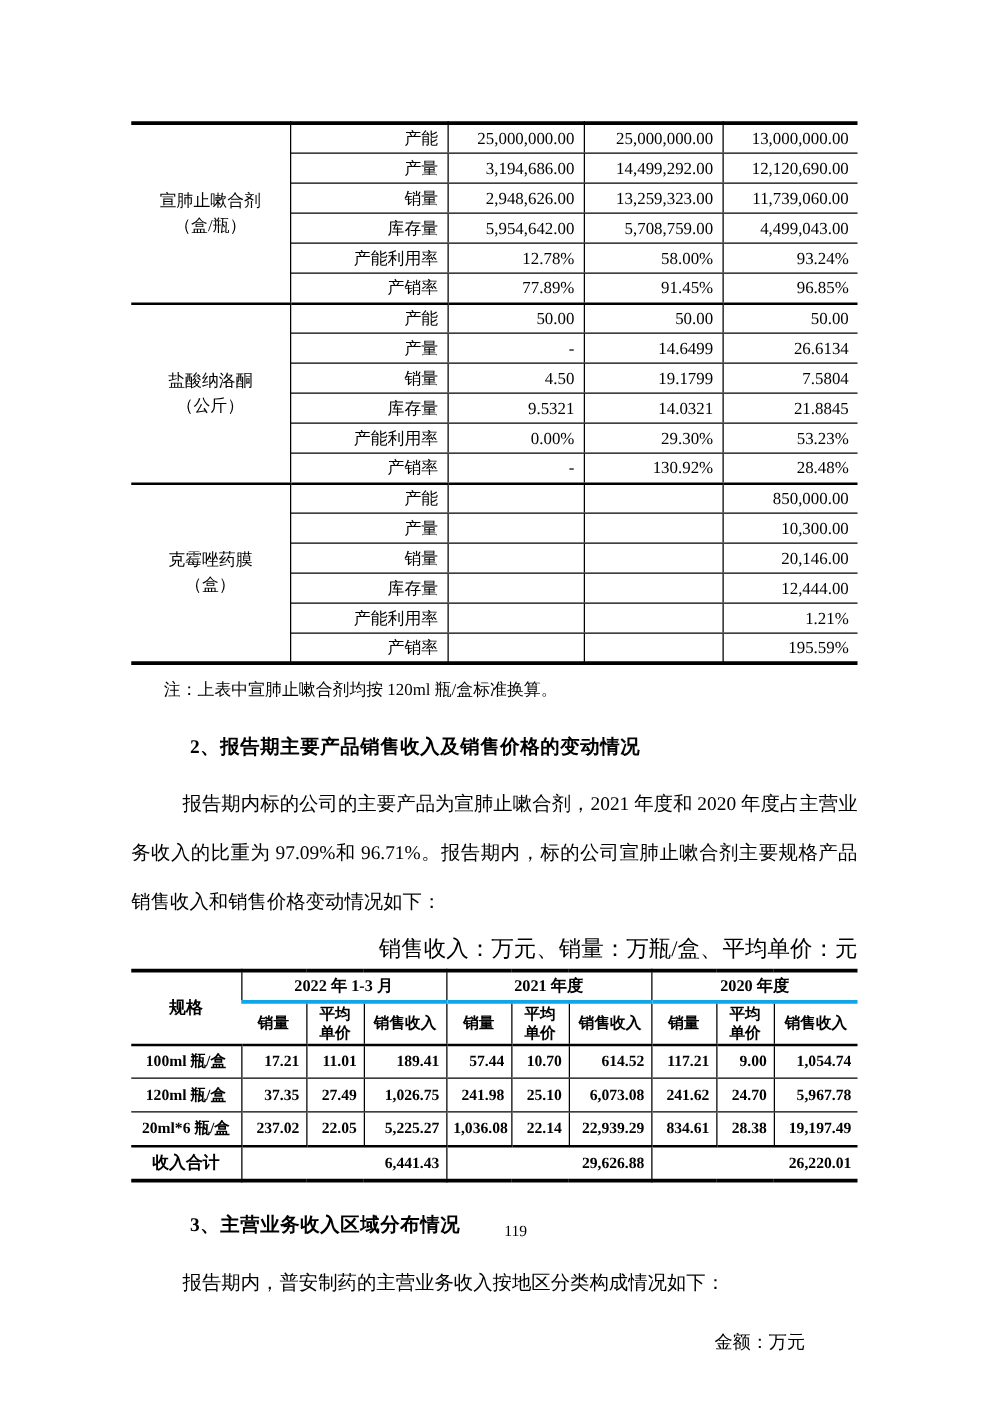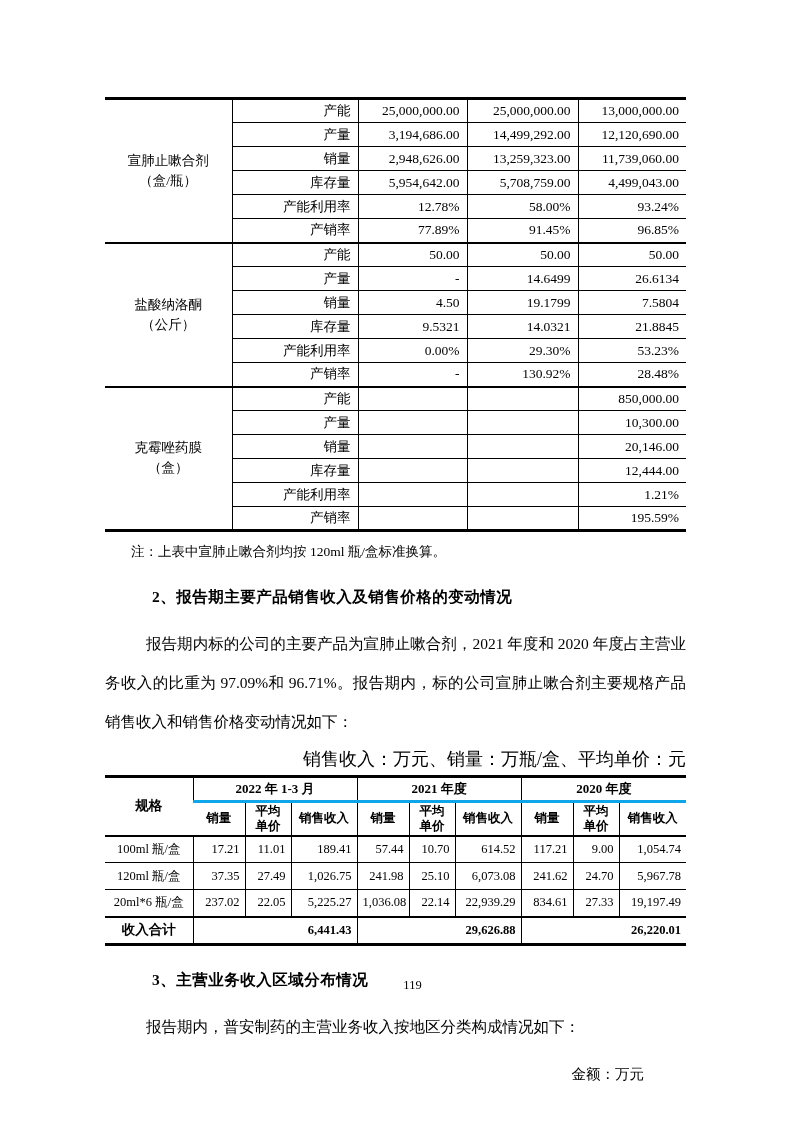--- a/index.html
+++ b/index.html
@@ -32,21 +32,21 @@
   .para { margin-top: 16px; font-size: 15.5px; line-height: 39px; text-align: justify; text-indent: 41px; }
   .units-caption { font-size: 18px; text-align: right; line-height: 22px; margin-top: 7px; }
   .amount-caption { margin-top: 16px; font-size: 14.5px; text-align: right; padding-right: 42px; line-height: 24px; }
 
   
   table.t2 {
     width: 581px; border-collapse: collapse; table-layout: fixed;
     border-top: 3px solid #000; border-bottom: 3px solid #000;
     font-size: 12.5px; margin-top: 5px;
   }
-  table.t2 td { border-left: 1px solid #000; vertical-align: middle; padding: 0 5px; }
+  table.t2 td { border-left: 1px solid #000; vertical-align: middle; padding: 0 5px; font-weight: bold; }
   table.t2 td:first-child { border-left: none; }
   table.t2 td.spec-h {
     border-left: none; text-align: center; font-weight: bold; font-size: 13.5px;
     border-bottom: 2px solid #000;
   }
   table.t2 tr.year-row td.period {
     height: 25px; text-align: center; font-weight: bold; font-size: 13px;
     border-bottom: 3px solid #0ea5e9;
   }
   table.t2 tr.sub-row td {
@@ -269,21 +269,21 @@
         </tr>
         <tr class="data-row last">
           <td class="spec">20ml*6 瓶/盒</td>
           <td class="num">237.02</td>
           <td class="num">22.05</td>
           <td class="num">5,225.27</td>
           <td class="num">1,036.08</td>
           <td class="num">22.14</td>
           <td class="num">22,939.29</td>
           <td class="num">834.61</td>
-          <td class="num">27.33</td>
+          <td class="num">28.38</td>
           <td class="num">19,197.49</td>
         </tr>
         <tr class="total-row">
           <td class="label">收入合计</td>
           <td class="num" colspan="3">6,441.43</td>
           <td class="num" colspan="3">29,626.88</td>
           <td class="num" colspan="3">26,220.01</td>
         </tr>
       </tbody>
     </table>

